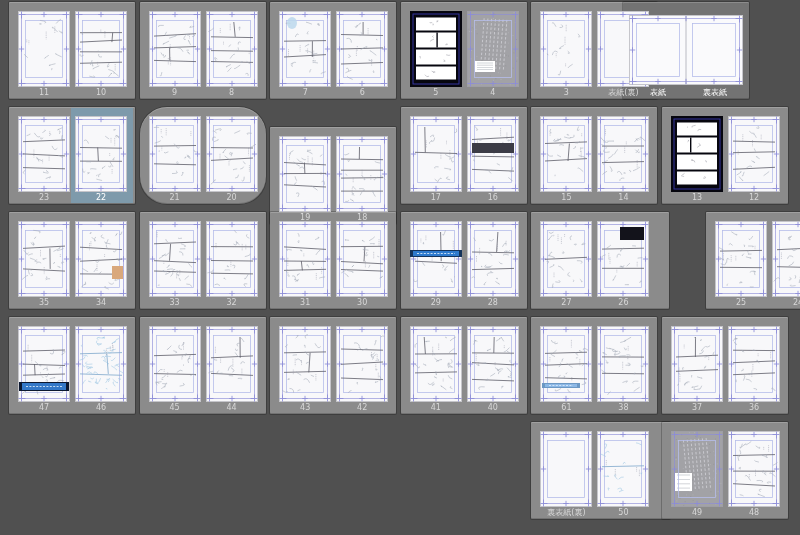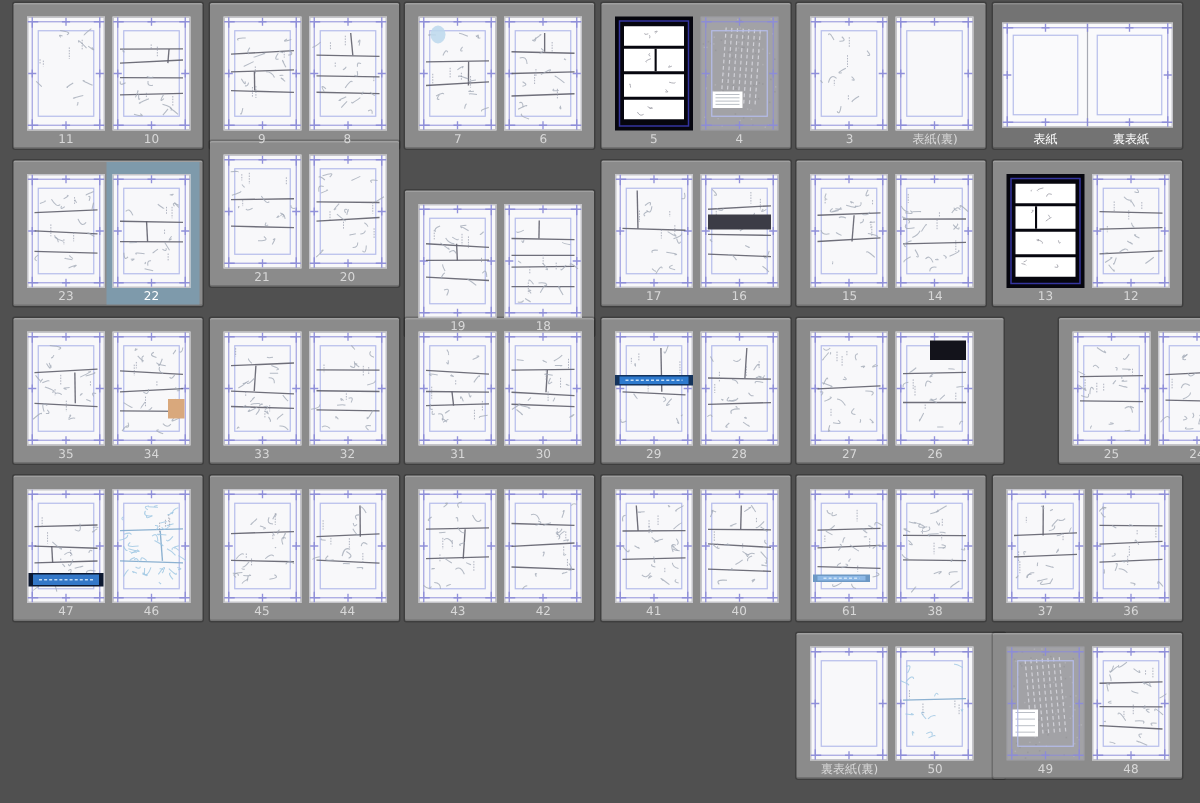--- a/index.html
+++ b/index.html
@@ -442,21 +442,21 @@
             <path d="M44.5 72.5 h7 M48.5 68.5 v7"></path>
             <path d="M26 0.8 v5.4 M23.3 3.5 h5.4"></path>
             <path d="M26 69.8 v5.4 M23.3 72.5 h5.4"></path>
             <path d="M0.8 38 h5.4 M3.5 35.3 v5.4"></path>
             <path d="M45.8 38 h5.4 M48.5 35.3 v5.4"></path>
           </g>
         </svg>
       </div>
       <div class="label right">表紙(裏)</div>
     </div>
-    <div class="spread selected" style="left: 662px; top: 2px;">
+    <div class="spread selected" style="left: 623px; top: 2px;">
       <div class="spreadpage">
         <svg viewBox="0 0 114 70" xmlns="http://www.w3.org/2000/svg">
           <rect x="0.5" y="0.5" width="113" height="69" fill="none" stroke="#9b9ba3" stroke-width="1" opacity=".55"></rect>
           <rect x="3.5" y="3.5" width="107" height="63" fill="none" stroke="#8c8cd8" stroke-width=".8" opacity=".8"></rect>
           <path d="M57 1 v68" stroke="#a8aab4" stroke-width=".8"></path>
           <rect x="7.5" y="8.5" width="43" height="53" fill="none" stroke="#b6bdea" stroke-width=".8"></rect>
           <rect x="63.5" y="8.5" width="43" height="53" fill="none" stroke="#b6bdea" stroke-width=".8"></rect>
           <g stroke="#8c8cd8" stroke-width=".9" opacity=".95">
             <path d="M0.5 3.5 h7 M3.5 0.5 v7"></path>
             <path d="M106.5 3.5 h7 M110.5 0.5 v7"></path>
@@ -554,21 +554,21 @@
           <path d="M16.1 53.5 q -2.5 -1.4 5.3 -0.4" stroke="#a4abb8" stroke-width=".7" fill="none" opacity=".8"></path>
           <path d="M10.3 55.3 q -2.6 3 -2.7 -2.8" stroke="#a4abb8" stroke-width=".7" fill="none" opacity=".8"></path>
           <path d="M37.1 53 v5.1" stroke="#8d93a4" stroke-width=".5" stroke-dasharray="1 .8" fill="none" opacity=".9"></path>
           <path d="M36 21.9 v5.4" stroke="#8d93a4" stroke-width=".5" stroke-dasharray="1 .8" fill="none" opacity=".9"></path>
           <path d="M39.7 21.9 v7.6" stroke="#8d93a4" stroke-width=".5" stroke-dasharray="1 .8" fill="none" opacity=".9"></path>
           <path d="M34.7 37.1 v3.4" stroke="#8d93a4" stroke-width=".5" stroke-dasharray="1 .8" fill="none" opacity=".9"></path>
         </svg>
       </div>
       <div class="label right sel">22</div>
     </div>
-    <div class="spread" style="left: 139.6px; top: 94px;">
+    <div class="spread" style="left: 139.6px; top: 107px; border-radius: 27px;">
       <div class="page left">
         <svg viewBox="0 0 52 76" xmlns="http://www.w3.org/2000/svg">
           <rect x="0.5" y="0.5" width="51" height="75" fill="none" stroke="#9b9ba3" stroke-width="1" opacity=".55"></rect>
           <rect x="3.5" y="3.5" width="45" height="69" fill="none" stroke="#8c8cd8" stroke-width=".8" opacity=".8"></rect>
           <rect x="7.5" y="9.5" width="37" height="57" fill="none" stroke="#b6bdea" stroke-width=".8"></rect>
           <g stroke="#8c8cd8" stroke-width=".9" opacity=".95">
             <path d="M0.5 3.5 h7 M3.5 0.5 v7"></path>
             <path d="M44.5 3.5 h7 M48.5 0.5 v7"></path>
             <path d="M0.5 72.5 h7 M3.5 68.5 v7"></path>
             <path d="M44.5 72.5 h7 M48.5 68.5 v7"></path>

